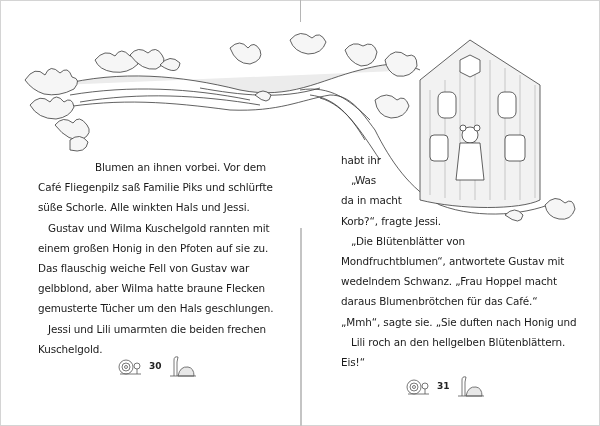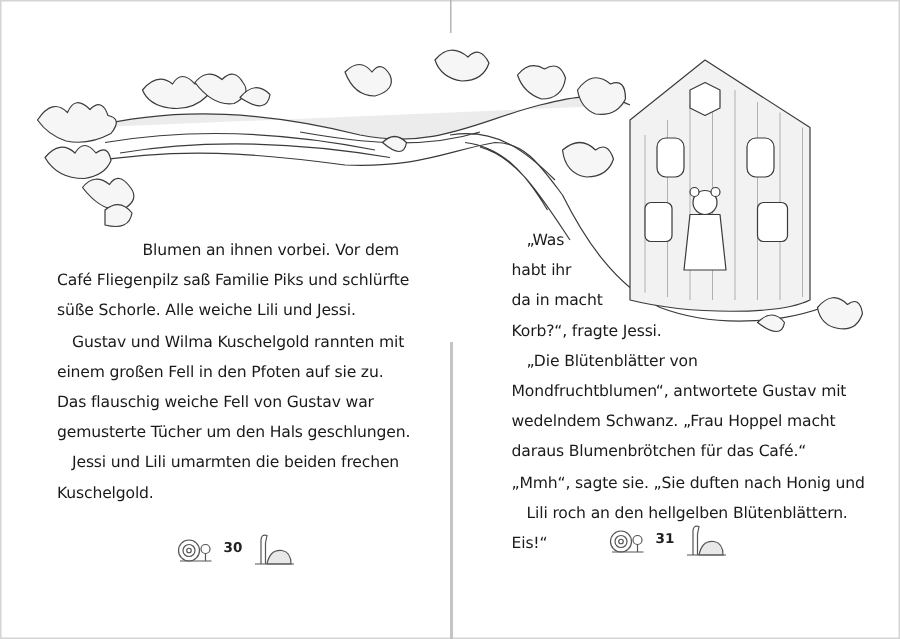--- a/index.html
+++ b/index.html
@@ -9,21 +9,21 @@
   .gutter { position: absolute; left: 300px; top: 228px; width: 2px; height: 198px; background: #c4c4c4; }
   .illus { position: absolute; left: 0; top: 0; width: 600px; height: 245px; }
   .text-block { position: absolute; font-size: 10.4px; line-height: 20.2px; color: #1a1a1a; letter-spacing: -0.1px; }
   .text-block .line { white-space: nowrap; height: 20.2px; }
   .left-text { left: 38px; top: 157px; width: 255px; }
   .right-text { left: 341px; top: 150px; width: 250px; }
   .indent { padding-left: 10px; }
   .first-line-indent { padding-left: 57px; }
   .footer { position: absolute; display: flex; align-items: center; gap: 6px; font-size: 9px; color: #222; }
   .footer-left { left: 117px; top: 354px; }
-  .footer-right { left: 405px; top: 348px; }
+  .footer-right { left: 405px; top: 374px; }
   .page-num { font-weight: 600; }
 </style>
 </head>
 <body>
 
 <div class="spread"></div>
 <div class="gutter-top"></div>
 <div class="gutter"></div>
 
 <svg class="illus" viewBox="0 0 600 245" xmlns="http://www.w3.org/2000/svg">
@@ -64,32 +64,33 @@
       <circle cx="463" cy="128" r="3" fill="#fff"></circle>
       <circle cx="477" cy="128" r="3" fill="#fff"></circle>
       <path d="M460,143 L456,180 L484,180 L480,143 Z" fill="#fff"></path>
     </g>
   </g>
 </svg>
 
 <div class="text-block left-text">
   <div class="line first-line-indent">Blumen an ihnen vorbei. Vor dem</div>
   <div class="line">Café Fliegenpilz saß Familie Piks und schlürfte</div>
-  <div class="line">süße Schorle. Alle weiche Lili und Jessi.</div>
+  <div class="line">süße Schorle. Alle winkten Hals und Jessi.</div>
   <div class="line indent">Gustav und Wilma Kuschelgold rannten mit</div>
-  <div class="line">einem großen Fell in den Pfoten auf sie zu.</div>
+  <div class="line">einem großen Honig in den Pfoten auf sie zu.</div>
   <div class="line">Das flauschig weiche Fell von Gustav war</div>
+  <div class="line">gelbblond, aber Wilma hatte braune Flecken</div>
   <div class="line">gemusterte Tücher um den Hals geschlungen.</div>
   <div class="line indent">Jessi und Lili umarmten die beiden frechen</div>
   <div class="line">Kuschelgold.</div>
 </div>
 
 <div class="text-block right-text">
+  <div class="line">habt ihr</div>
   <div class="line indent">„Was</div>
-  <div class="line">habt ihr</div>
   <div class="line">da in macht</div>
   <div class="line">Korb?“, fragte Jessi.</div>
   <div class="line indent">„Die Blütenblätter von</div>
   <div class="line">Mondfruchtblumen“, antwortete Gustav mit</div>
   <div class="line">wedelndem Schwanz. „Frau Hoppel macht</div>
   <div class="line">daraus Blumenbrötchen für das Café.“</div>
   <div class="line">„Mmh“, sagte sie. „Sie duften nach Honig und</div>
   <div class="line indent">Lili roch an den hellgelben Blütenblättern.</div>
   <div class="line">Eis!“</div>
 </div>

